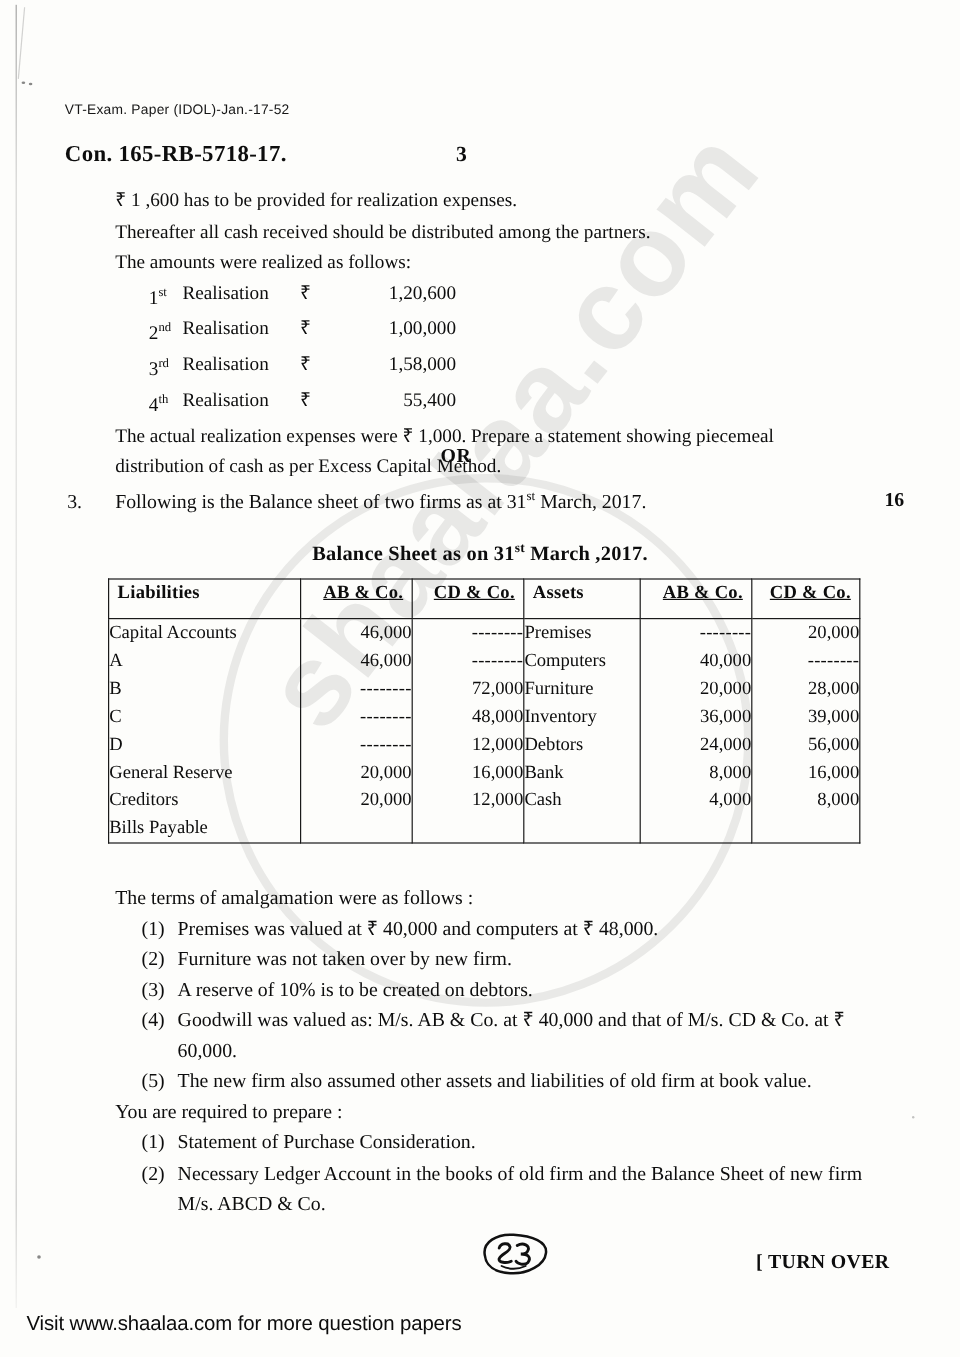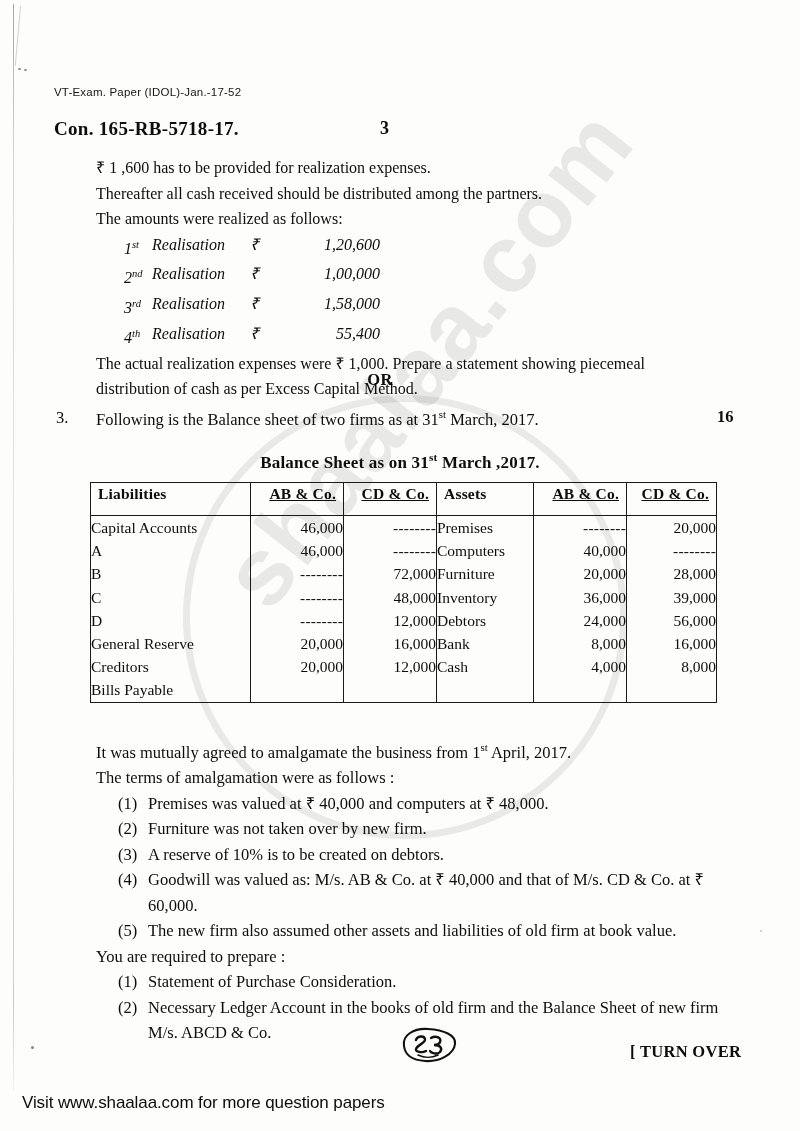--- a/index.html
+++ b/index.html
@@ -107,21 +107,20 @@
     width: 640px;
     font-size: 16px;
     line-height: 25.5px;
   }
   .body-text p { margin: 0; }
 
   .realisation-list {
     margin: 0;
     padding: 0 0 0 28px;
     list-style: none;
-    font-style: italic;
   }
   .realisation-list li {
     display: flex;
     line-height: 25.5px;
   }
   .r-ord { width: 28px; }
   .r-label { width: 98px; }
   .r-cur { width: 34px; }
   .r-amt { width: 96px; text-align: right; }
   sup { font-size: 0.66em; }
@@ -144,21 +143,21 @@
     font-size: 16.5px;
   }
   .q-text {
     position: absolute;
     left: 96px;
     top: 408px;
     font-size: 16.5px;
   }
   .q-marks {
     position: absolute;
-    left: 717px;
+    left: 737px;
     top: 407px;
     font-size: 16.5px;
     font-weight: 700;
   }
 
   .table-title {
     position: absolute;
     left: 0;
     top: 451px;
     width: 800px;
@@ -411,21 +410,20 @@
               <div>56,000</div>
               <div>16,000</div>
               <div>8,000</div>
             </div>
           </td>
         </tr>
       </tbody>
     </table>
 
     <div class="post-table">
-      <p><span>It was mutually agreed to amalgamate the business from 1</span><sup>st</sup><span> April, 2017.</span></p>
       <p>The terms of amalgamation were as follows :</p>
       <ul class="terms">
         <li>
           <span class="mark">(1)</span>
           <span class="txt">Premises was valued at ₹ 40,000 and computers at ₹ 48,000.</span>
         </li>
         <li>
           <span class="mark">(2)</span>
           <span class="txt">Furniture was not taken over by new firm.</span>
         </li>

